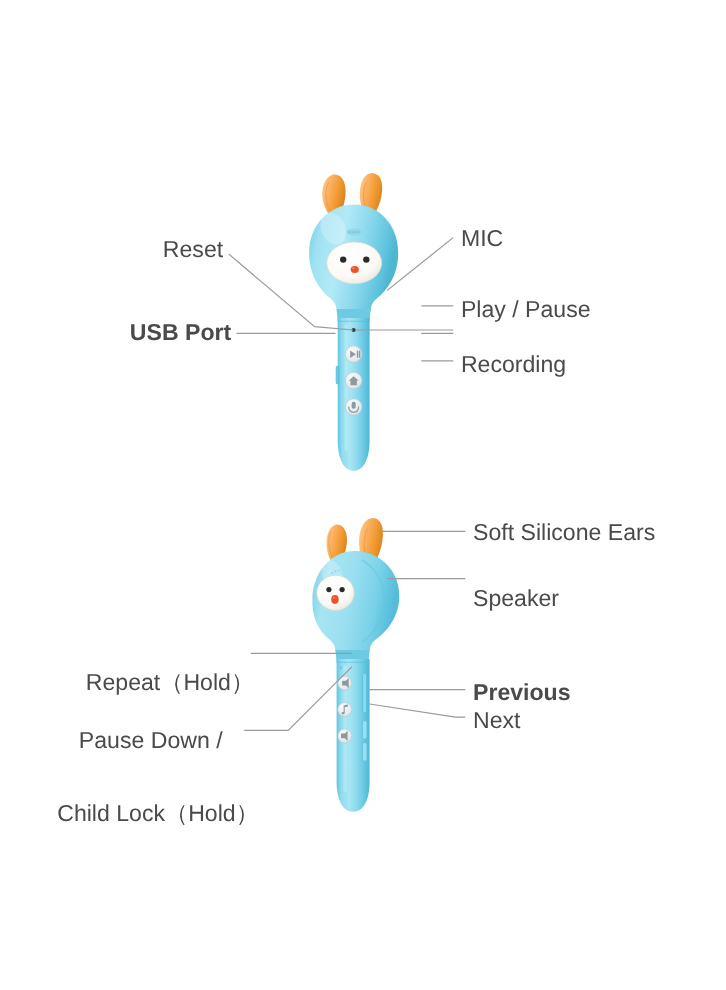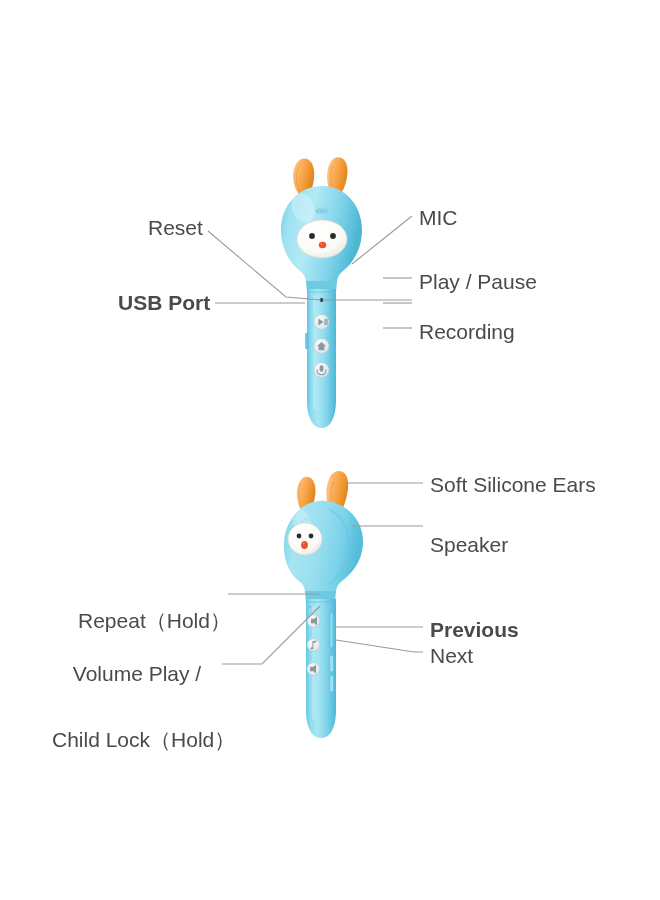--- a/index.html
+++ b/index.html
@@ -313,17 +313,17 @@
 
   <div class="lbl" style="left:430px; top:619px;font-weight:bold;">Previous</div>
 
   <div class="lbl" style="left:430px; top:645px;">Next</div>
 
   <div class="lbl ctr" style="left:78px; top:566px; width:148px;">
     <div>Repeat（Hold）</div>
   </div>
 
   <div class="lbl ctr" style="left:52px; top:619px; width:170px;">
-    <div>Volume Play /</div>
+    <div>Pause Down /</div>
     <div>Child Lock（Hold）</div>
   </div>
 
 </div>
 
 </body></html>

